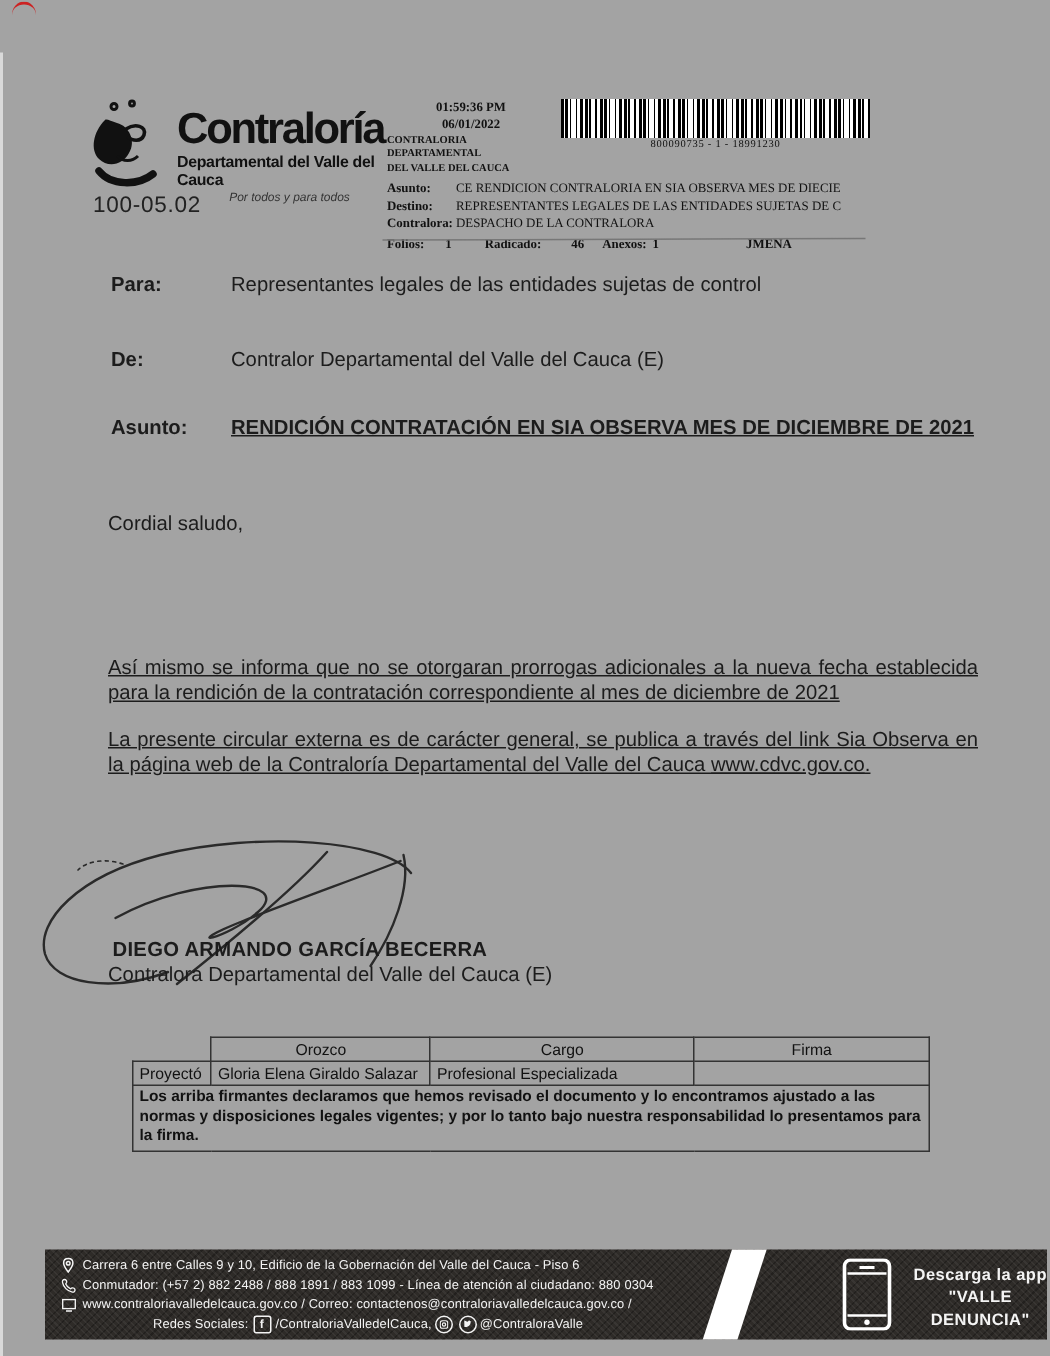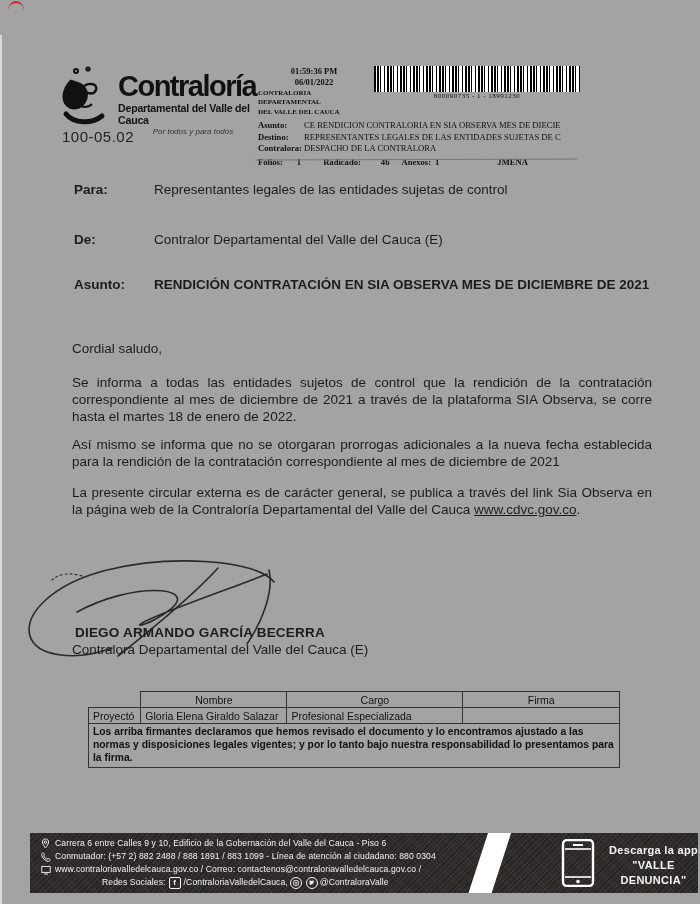--- a/index.html
+++ b/index.html
@@ -39,21 +39,21 @@
   .stamp-val{white-space:nowrap;}
   .folios-row{display:flex;font-size:8.6px;font-weight:bold;margin-top:3px;}
   .folios-row span{display:inline-block;}
   .stamp-line{left:255px;top:159px;width:322px;height:1px;border-top:1px solid #777;transform:rotate(-0.2deg);}
 
   
   .field-row{left:74px;width:578px;display:flex;font-size:13.5px;line-height:17px;}
   .field-label{width:80px;flex:0 0 80px;font-weight:bold;}
   .field-value{width:498px;}
   .bold{font-weight:bold;}
-  .just{text-align:justify;}
+  .just{text-align:justify;text-decoration:underline;}
 
   .body-text{left:72px;width:580px;font-size:13.5px;line-height:17px;color:#1c1c1c;}
   .body-text p{margin:0;}
   .link{text-decoration:underline;color:#1c1c1c;}
 
   
   .sig-svg{left:22px;top:552px;}
   .signer-name{left:75px;top:625px;font-size:13.5px;font-weight:bold;letter-spacing:0.2px;}
   .signer-title{left:72px;top:642px;font-size:13.5px;}
 
@@ -167,23 +167,20 @@
     <span class="field-value">Contralor Departamental del Valle del Cauca (E)</span>
   </div>
   <div class="abs field-row" style="top:276px">
     <span class="field-label">Asunto:</span>
     <span class="field-value bold just">RENDICIÓN CONTRATACIÓN EN SIA OBSERVA MES DE DICIEMBRE DE 2021</span>
   </div>
 
   <div class="abs body-text" style="top:340px">
     <p>Cordial saludo,</p>
   </div>
-  <div class="abs body-text just" style="top:374px">
-    <p>Se informa a todas las entidades sujetos de control que la rendición de la contratación correspondiente al mes de diciembre de 2021 a través de la plataforma SIA Observa, se corre hasta el martes 18 de enero de 2022.</p>
-  </div>
   <div class="abs body-text just" style="top:436px">
     <p>Así mismo se informa que no se otorgaran prorrogas adicionales a la nueva fecha establecida para la rendición de la contratación correspondiente al mes de diciembre de 2021</p>
   </div>
   <div class="abs body-text just" style="top:484px">
     <p>
       <span>La presente circular externa es de carácter general, se publica a través del link Sia Observa en la página web de la Contraloría Departamental del Valle del Cauca </span><span class="link">www.cdvc.gov.co</span><span>.</span>
     </p>
   </div>
 
   <div class="abs sig-svg">
@@ -197,21 +194,21 @@
       </g>
     </svg>
   </div>
   <div class="abs signer-name">DIEGO ARMANDO GARCÍA BECERRA</div>
   <div class="abs signer-title">Contralora Departamental del Valle del Cauca (E)</div>
 
   <table class="abs appr-table">
     <tbody>
         <tr>
       <th class="nohead" style="width:44px"></th>
-      <th style="width:144px">Nombre</th>
+      <th style="width:144px">Orozco</th>
       <th style="width:174px">Cargo</th>
       <th style="width:156px">Firma</th>
     </tr>
     <tr>
       <td class="role">Proyectó</td>
       <td>Gloria Elena Giraldo Salazar</td>
       <td>Profesional Especializada</td>
       <td></td>
     </tr>
     <tr>

